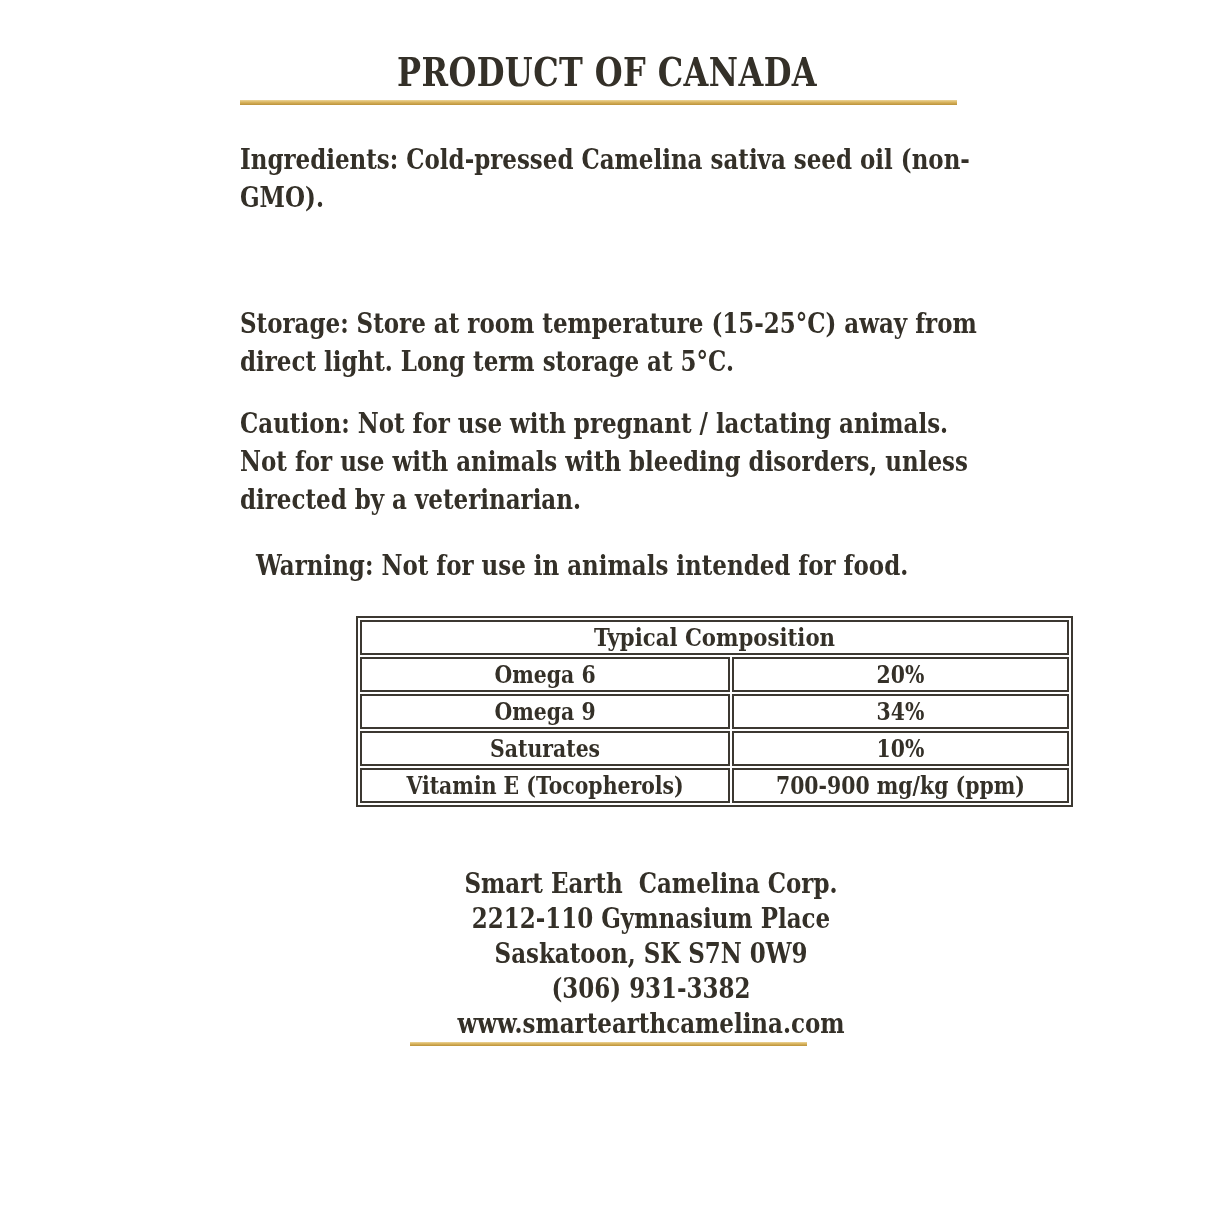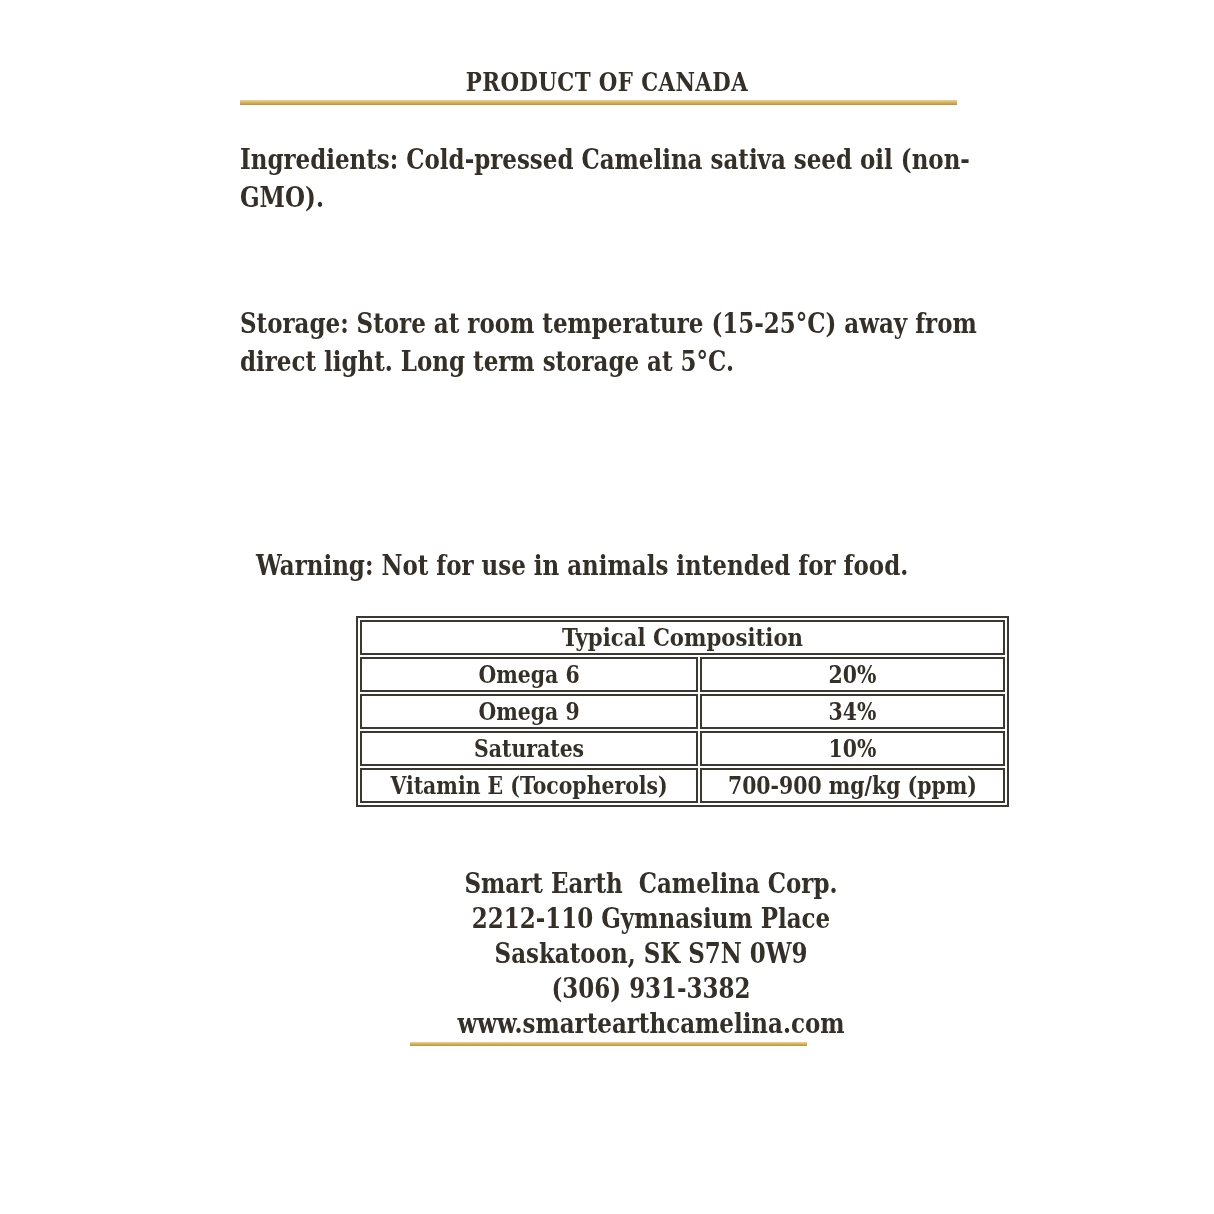--- a/index.html
+++ b/index.html
@@ -17,22 +17,22 @@
   .cline {
     transform: scaleX(0.82);
     transform-origin: 0 50%;
     white-space: pre;
     font-weight: bold;
   }
   .center-block { position: absolute; left: 0; width: 100%; text-align: center; }
   .center-block .cline { transform-origin: 50% 50%; }
 
   .page-title {
-    top: 64px;
-    font-size: 26px;
+    top: 54px;
+    font-size: 39px;
     line-height: 36px;
     letter-spacing: 0.5px;
   }
 
   .gold-rule {
     position: absolute;
     height: 5px;
     background: linear-gradient(180deg, #ecd59a 0%, #d9b45e 45%, #bb923a 100%);
   }
   .rule-title { left: 240px; top: 100px; width: 717px; }
@@ -51,21 +51,21 @@
     left: 356px;
     top: 616px;
     width: 494px;
     border-collapse: separate;
     border-spacing: 2px;
     border: 2px solid #3c3831;
     background: #ffffff;
   }
   table.composition th, table.composition td {
     border: 2px solid #3c3831;
-    padding: 1px 4px;
+    padding: 1px 20px;
     height: 28px;
     text-align: center;
     vertical-align: middle;
     font-weight: bold;
   }
   table.composition th { font-size: 25px; }
   table.composition td { font-size: 24px; }
   table.composition td:first-child { width: 52%; }
   .tcell {
     display: block;
@@ -95,20 +95,25 @@
     <div class="cline">Ingredients: Cold-pressed Camelina sativa seed oil (non-</div>
     <div class="cline">GMO).</div>
   </div>
 
 
   <div class="para para-storage">
     <div class="cline">Storage: Store at room temperature (15-25°C) away from</div>
     <div class="cline">direct light. Long term storage at 5°C.</div>
   </div>
 
+  <div class="para para-caution">
+    <div class="cline">Caution: Not for use with pregnant / lactating animals.</div>
+    <div class="cline">Not for use with animals with bleeding disorders, unless</div>
+    <div class="cline">directed by a veterinarian.</div>
+  </div>
 
   <div class="para para-warning">
     <div class="cline">Warning: Not for use in animals intended for food.</div>
   </div>
 
   <table class="composition">
     <tbody>
       <tr>
         <th colspan="2">
           <span class="tcell">Typical Composition</span>

